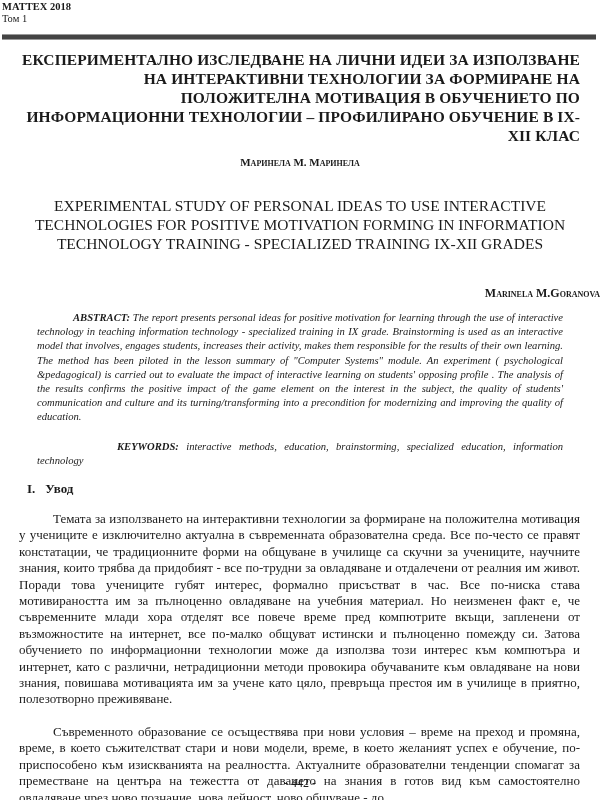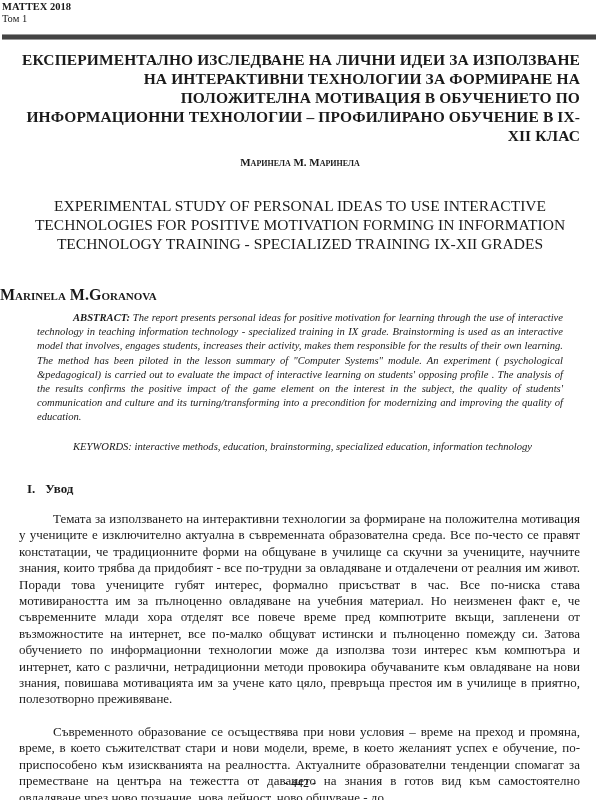--- a/index.html
+++ b/index.html
@@ -18,34 +18,34 @@
   }
   .author-bg {
     position:absolute; left:0; top:156px; width:600px; text-align:center;
     font-weight:bold; font-size:11px; font-variant:small-caps;
   }
   .title-en {
     position:absolute; left:8px; top:196px; width:584px;
     text-align:center; font-weight:normal; font-size:15.5px; line-height:19px;
   }
   .author-en {
-    position:absolute; left:0; top:286px; width:600px; text-align:left;
-    font-weight:bold; font-size:16px; font-variant:small-caps;
+    position:absolute; left:0; top:286px; width:600px; text-align:right;
+    font-weight:bold; font-size:12px; font-variant:small-caps;
   }
   .abstract {
     position:absolute; left:37px; top:311px; width:526px;
     font-style:italic; font-size:10.6px; line-height:14.2px; text-align:justify;
   }
   .abstract .lead { font-weight:bold; }
   .indent { display:inline-block; width:36px; }
   .keywords {
     position:absolute; left:37px; top:440px; width:526px;
     font-style:italic; font-size:10.6px; line-height:14.2px; text-align:justify;
   }
-  .keywords .lead { font-weight:normal; }
+  .keywords .lead { font-weight:bold;margin-left:44px; }
   .section-head {
     position:absolute; left:27px; top:481px; font-weight:bold; font-size:13px;
   }
   .section-head .num { margin-right:10px; }
   .body-text {
     position:absolute; left:3px; top:495px; width:593px;
     font-size:13px; line-height:16.4px; text-align:justify;
   }
   .body-text p { margin:16px; text-indent:34px; }
   .footer {

